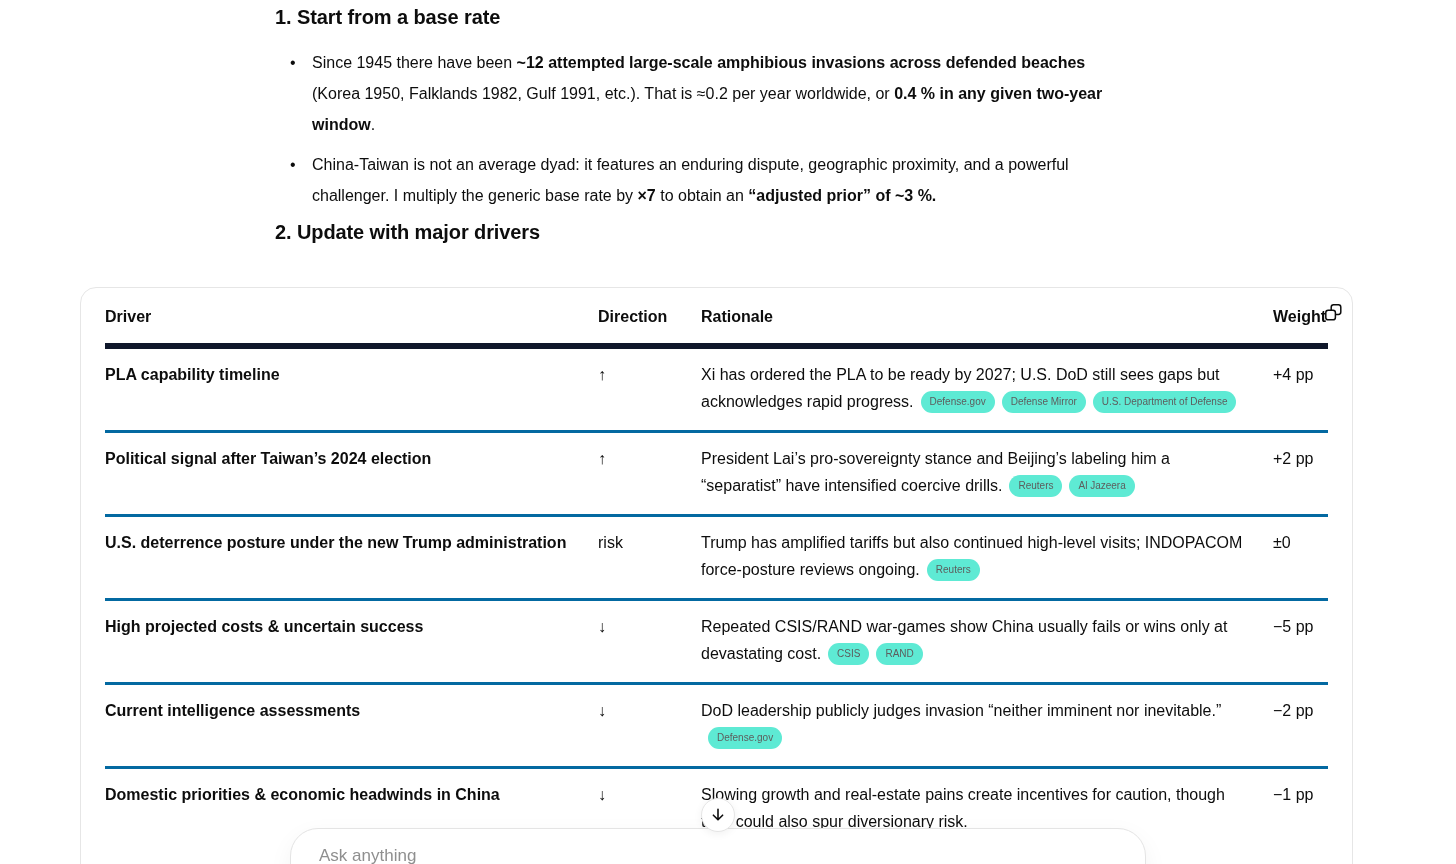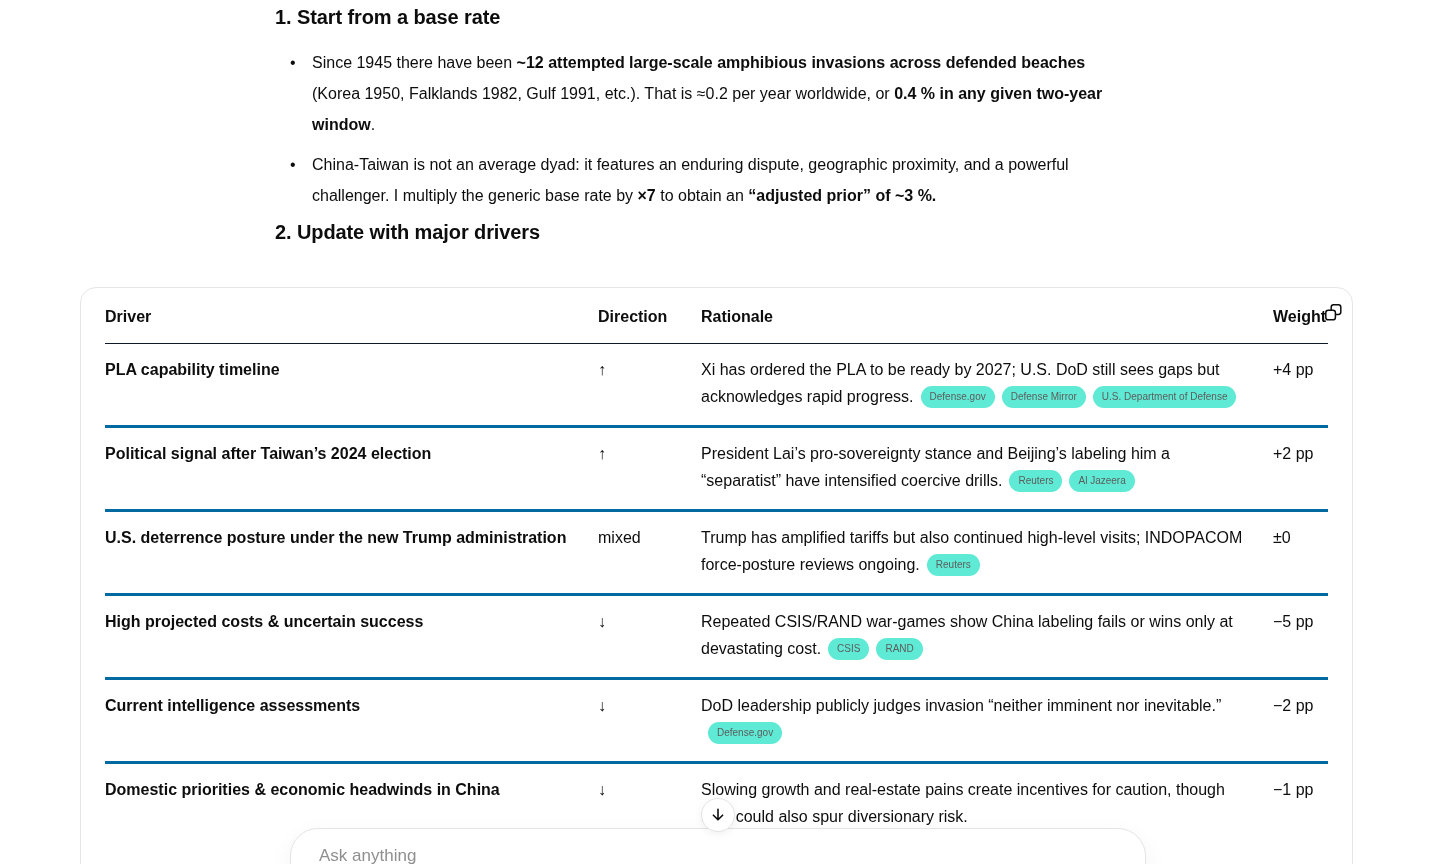--- a/index.html
+++ b/index.html
@@ -74,21 +74,21 @@
     border-collapse: collapse;
     font-size: 16px;
     color: #0d0d0d;
     table-layout: fixed;
   }
   .driver-table th {
     text-align: left;
     font-weight: 700;
     font-size: 16px;
     padding: 20px 0 17px 0;
-    border-bottom: 1px solid #0f172a;
+    border-bottom: 6px solid #0f172a;
     white-space: nowrap;
   }
   .driver-table td {
     vertical-align: top;
     padding: 12px 0 15px 0;
     border-bottom: 3px solid #0369a1;
     line-height: 27px;
   }
   .driver-table tr:last-child td { border-bottom: none; }
   td.cell-driver { font-weight: 700; padding-right: 20px; }
@@ -191,28 +191,28 @@
           <td class="cell-weight">+4 pp</td>
         </tr>
         <tr>
           <td class="cell-driver">Political signal after Taiwan’s 2024 election</td>
           <td class="cell-direction">↑</td>
           <td class="cell-rationale"><span>President Lai’s pro-sovereignty stance and Beijing’s labeling him a “separatist” have intensified coercive drills.</span><span class="pill">Reuters</span><span class="pill">Al Jazeera</span></td>
           <td class="cell-weight">+2 pp</td>
         </tr>
         <tr>
           <td class="cell-driver">U.S. deterrence posture under the new Trump administration</td>
-          <td class="cell-direction">mixed</td>
+          <td class="cell-direction">risk</td>
           <td class="cell-rationale"><span>Trump has amplified tariffs but also continued high-level visits; INDOPACOM force-posture reviews ongoing.</span><span class="pill">Reuters</span></td>
           <td class="cell-weight">±0</td>
         </tr>
         <tr>
           <td class="cell-driver">High projected costs &amp; uncertain success</td>
           <td class="cell-direction">↓</td>
-          <td class="cell-rationale"><span>Repeated CSIS/RAND war-games show China labeling fails or wins only at devastating cost.</span><span class="pill">CSIS</span><span class="pill">RAND</span></td>
+          <td class="cell-rationale"><span>Repeated CSIS/RAND war-games show China usually fails or wins only at devastating cost.</span><span class="pill">CSIS</span><span class="pill">RAND</span></td>
           <td class="cell-weight">−5 pp</td>
         </tr>
         <tr>
           <td class="cell-driver">Current intelligence assessments</td>
           <td class="cell-direction">↓</td>
           <td class="cell-rationale"><span>DoD leadership publicly judges invasion “neither imminent nor inevitable.”</span><span class="pill">Defense.gov</span></td>
           <td class="cell-weight">−2 pp</td>
         </tr>
         <tr>
           <td class="cell-driver">Domestic priorities &amp; economic headwinds in China</td>

